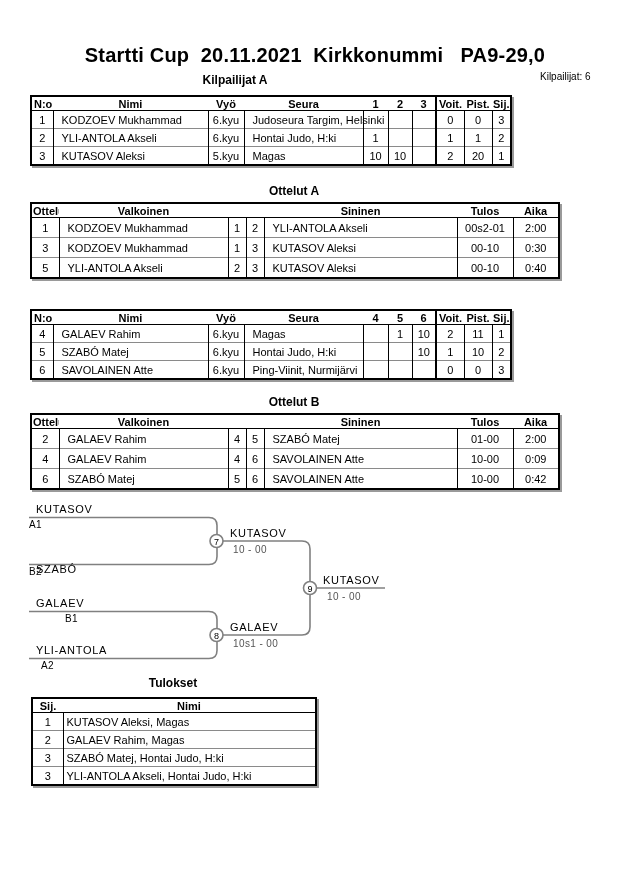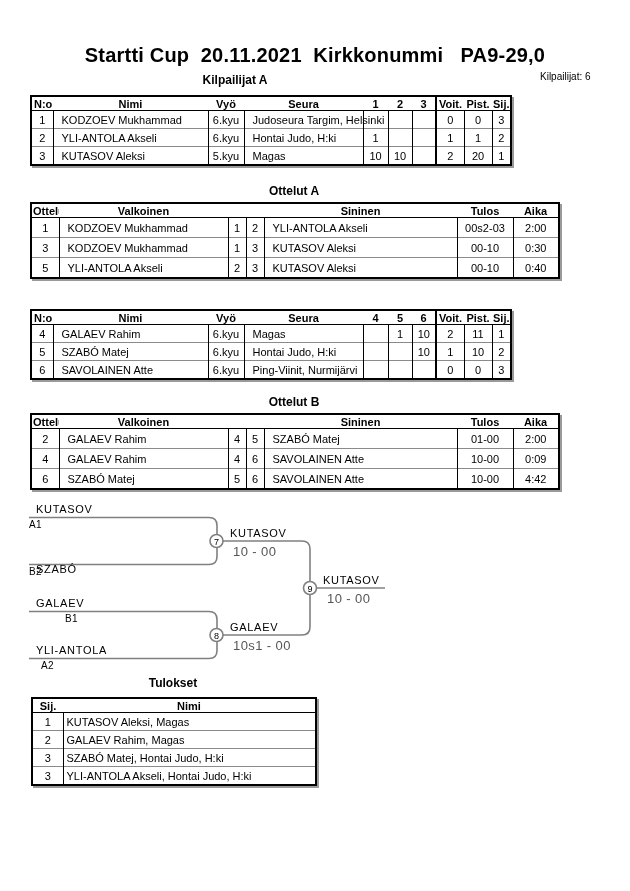--- a/index.html
+++ b/index.html
@@ -49,21 +49,21 @@
   .ott td{height:19px;}
   .ott td.c1,.ott td.c4{text-align:left;padding-left:8px;}
   
   .tul td{height:17px;}
   .tul td.c1{text-align:left;}
   
   .bracket{left:0;top:495px;width:630px;height:185px;}
   .bracket svg{position:absolute;left:0;top:0;}
   .b-name{position:absolute;font-size:11px;letter-spacing:.7px;white-space:pre;}
   .b-seed{position:absolute;font-size:10px;letter-spacing:.4px;white-space:pre;}
-  .b-score{position:absolute;font-size:13px;letter-spacing:.4px;color:var(--score_text);white-space:pre;}
+  .b-score{position:absolute;font-size:10px;letter-spacing:.4px;color:var(--score_text);white-space:pre;}
   .b-num{font-size:9px;fill:#000;font-family:"Liberation Sans",sans-serif;}
 </style>
 </head>
 <body>
 
 <div class="abs page-title">Startti Cup  20.11.2021  Kirkkonummi   PA9-29,0</div>
 <div class="abs section-title" style="left:30px;top:73px;width:410px;">Kilpailijat A</div>
 <div class="abs count-label" style="left:540px;top:71px;">Kilpailijat: 6</div>
 
 <div class="abs" style="left:30px;top:95px;">
@@ -158,21 +158,21 @@
           <th class="c6">Aika</th>
         </tr>
       </thead>
       <tbody>
         <tr>
           <td class="c0">1</td>
           <td class="c1">KODZOEV Mukhammad</td>
           <td class="c2">1</td>
           <td class="c3">2</td>
           <td class="c4">YLI-ANTOLA Akseli</td>
-          <td class="c5">00s2-03</td>
+          <td class="c5">00s2-01</td>
           <td class="c6">2:00</td>
         </tr>
         <tr>
           <td class="c0">3</td>
           <td class="c1">KODZOEV Mukhammad</td>
           <td class="c2">1</td>
           <td class="c3">3</td>
           <td class="c4">KUTASOV Aleksi</td>
           <td class="c5">00-10</td>
           <td class="c6">0:30</td>
@@ -302,21 +302,21 @@
           <td class="c5">10-00</td>
           <td class="c6">0:09</td>
         </tr>
         <tr>
           <td class="c0">6</td>
           <td class="c1">SZABÓ Matej</td>
           <td class="c2">5</td>
           <td class="c3">6</td>
           <td class="c4">SAVOLAINEN Atte</td>
           <td class="c5">10-00</td>
-          <td class="c6">4:42</td>
+          <td class="c6">0:42</td>
         </tr>
       </tbody>
     </table>
   </div>
 
 <div class="abs bracket">
   <svg width="630" height="185" viewBox="0 0 630 185">
     <g fill="none" stroke="var(--bracket_line)" stroke-width="1.6">
       <path d="M29,22.5 H209 Q217,22.5 217,30.5 V61.5 Q217,69.5 209,69.5 H29"></path>
       <path d="M29,116.5 H209 Q217,116.5 217,124.5 V155.5 Q217,163.5 209,163.5 H29"></path>

